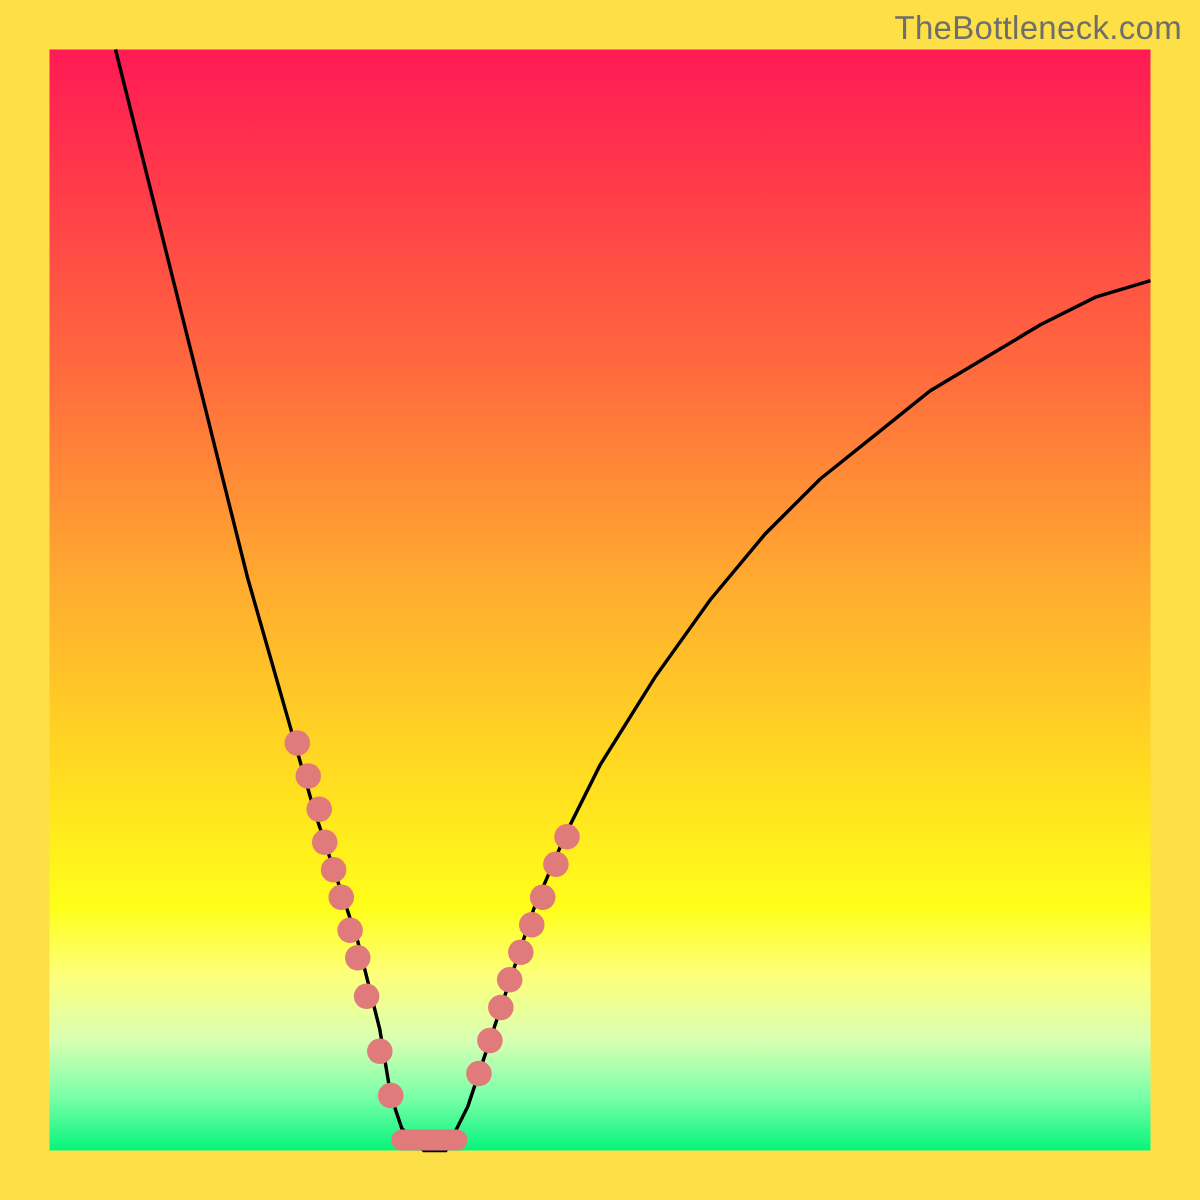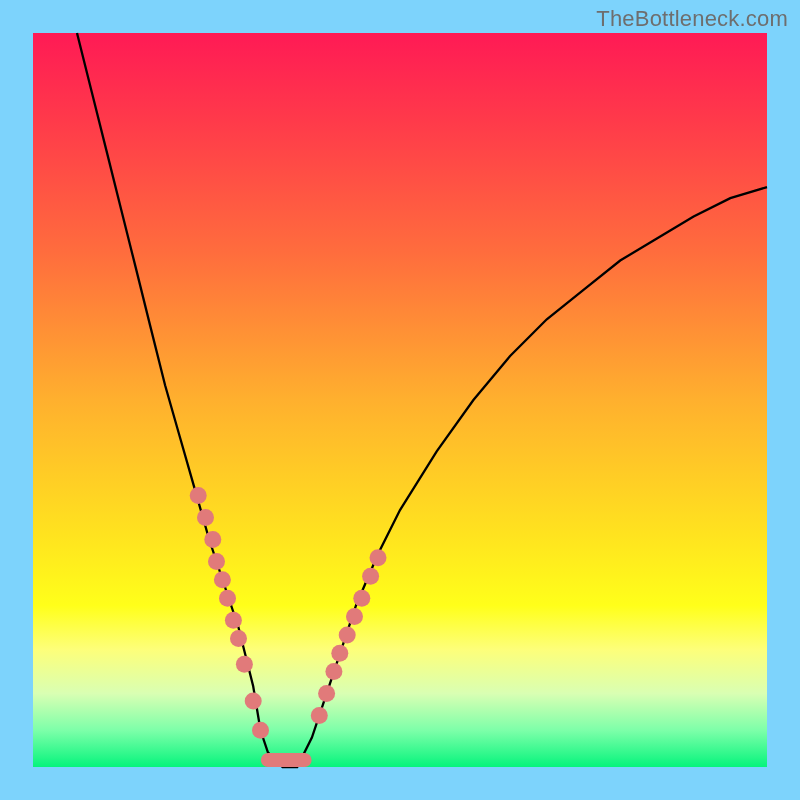--- a/index.html
+++ b/index.html
@@ -10,21 +10,21 @@
     overflow: hidden;
     background: #000;
     font-family: Arial, Helvetica, sans-serif;
   }
   .frame {
     position: absolute;
     left: 0;
     top: 0;
     width: 800px;
     height: 800px;
-    background: #7dd3fc;
+    background: #fde047;
   }
   .plot {
     position: absolute;
     left: 33px;
     top: 33px;
     width: 734px;
     height: 734px;
     
     background: linear-gradient(
       to bottom,

